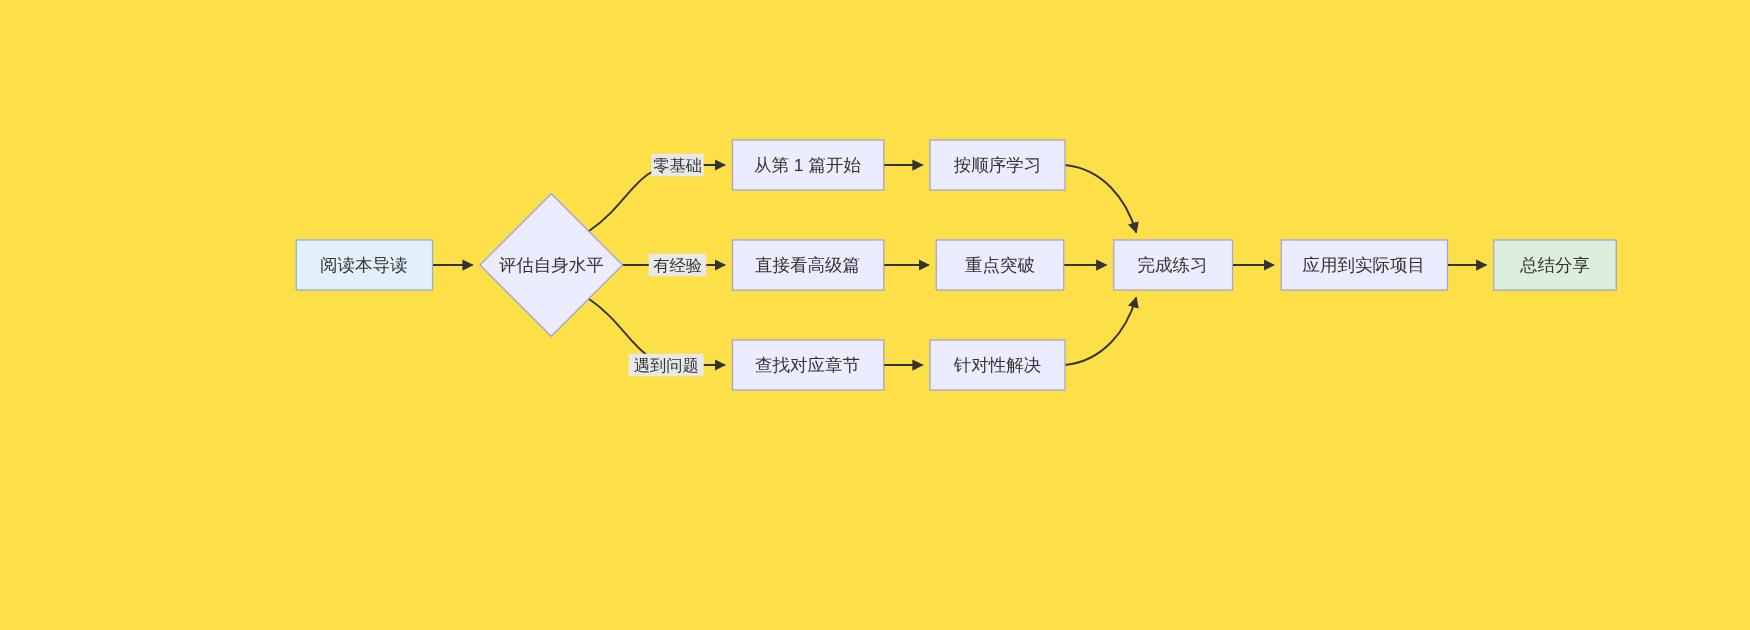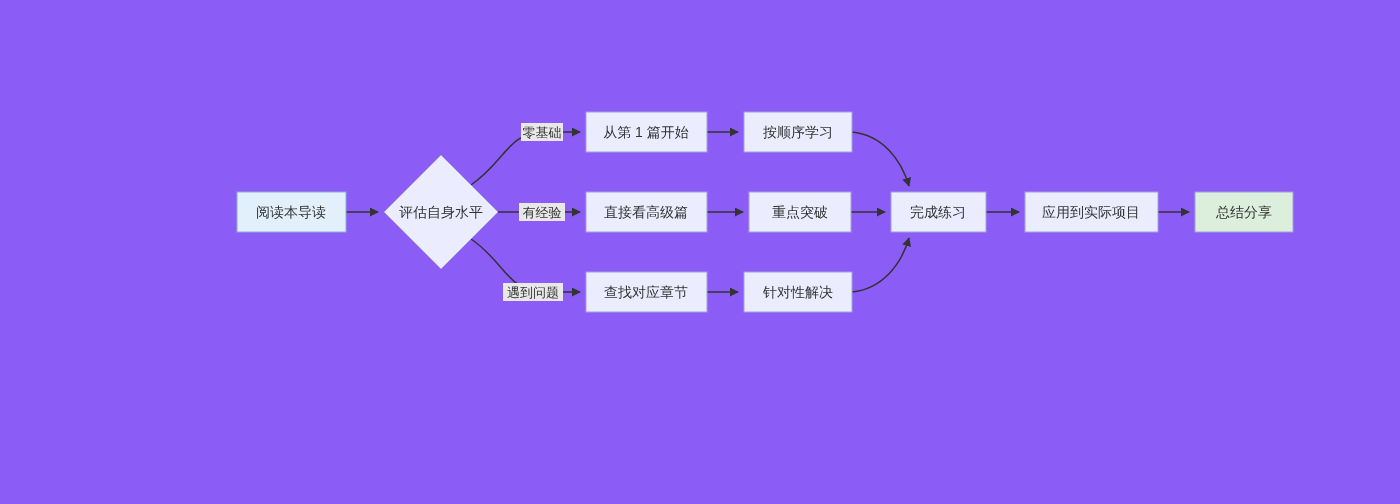--- a/index.html
+++ b/index.html
@@ -4,21 +4,21 @@
 <style>
   html, body {
     margin: 0;
     padding: 0;
     background: #ffffff;
     font-family: "Liberation Sans", "DejaVu Sans", sans-serif;
   }
   .canvas-wrap {
     width: 1400px;
     height: 504px;
-    background: #8b5cf6;
+    background: #fde047;
     overflow: hidden;
   }
   svg { display: block; }
   .node-rect { stroke-width: 1; }
   .node-poly { stroke-width: 1; }
   .edge-path { fill: none; stroke-width: 1.5; }
   .node-label {
     font-size: 14px;
     text-anchor: middle;
     dominant-baseline: central;

